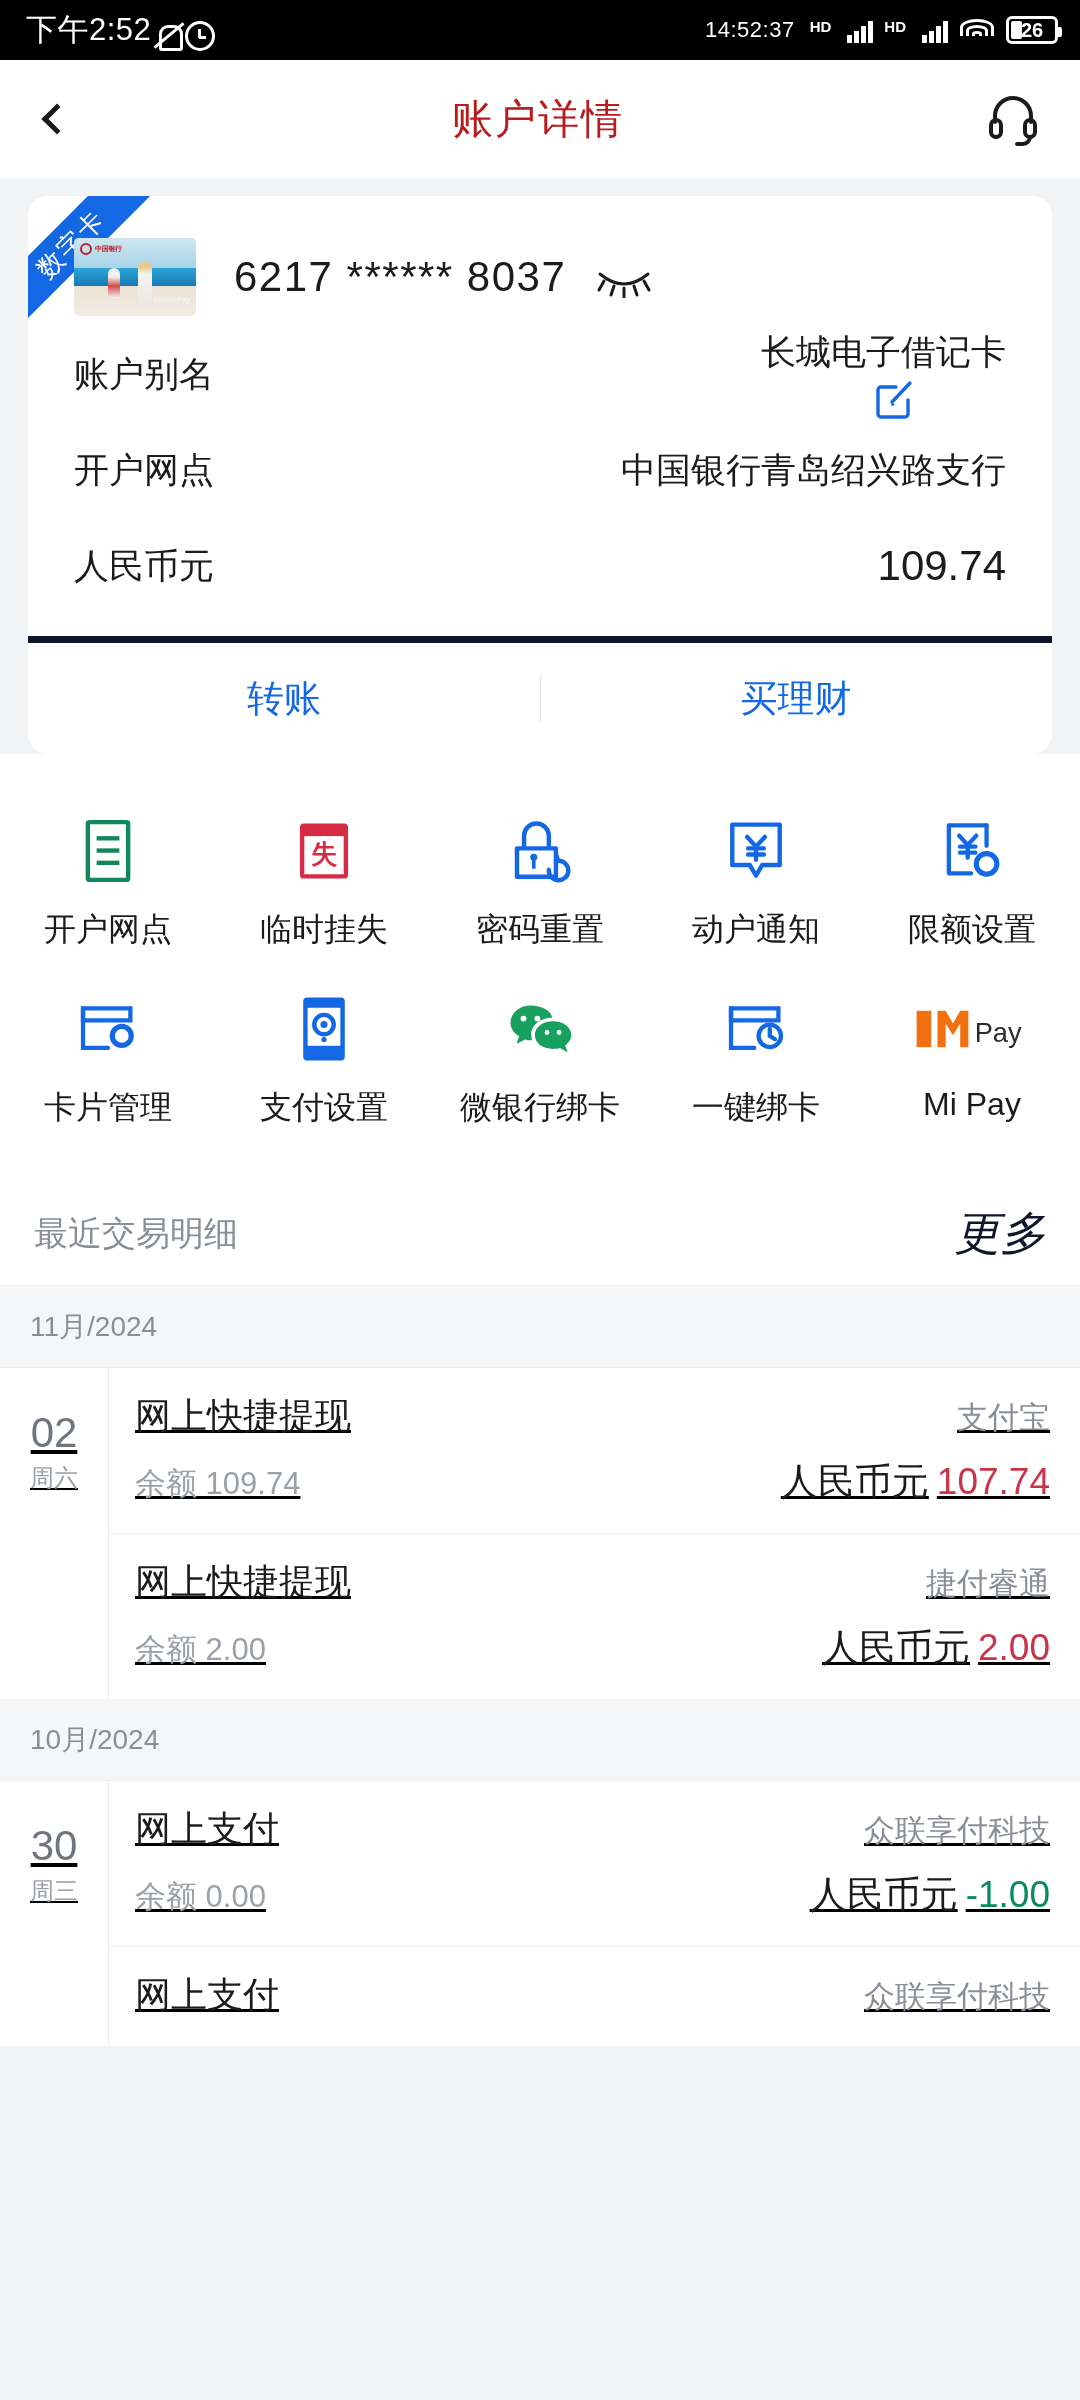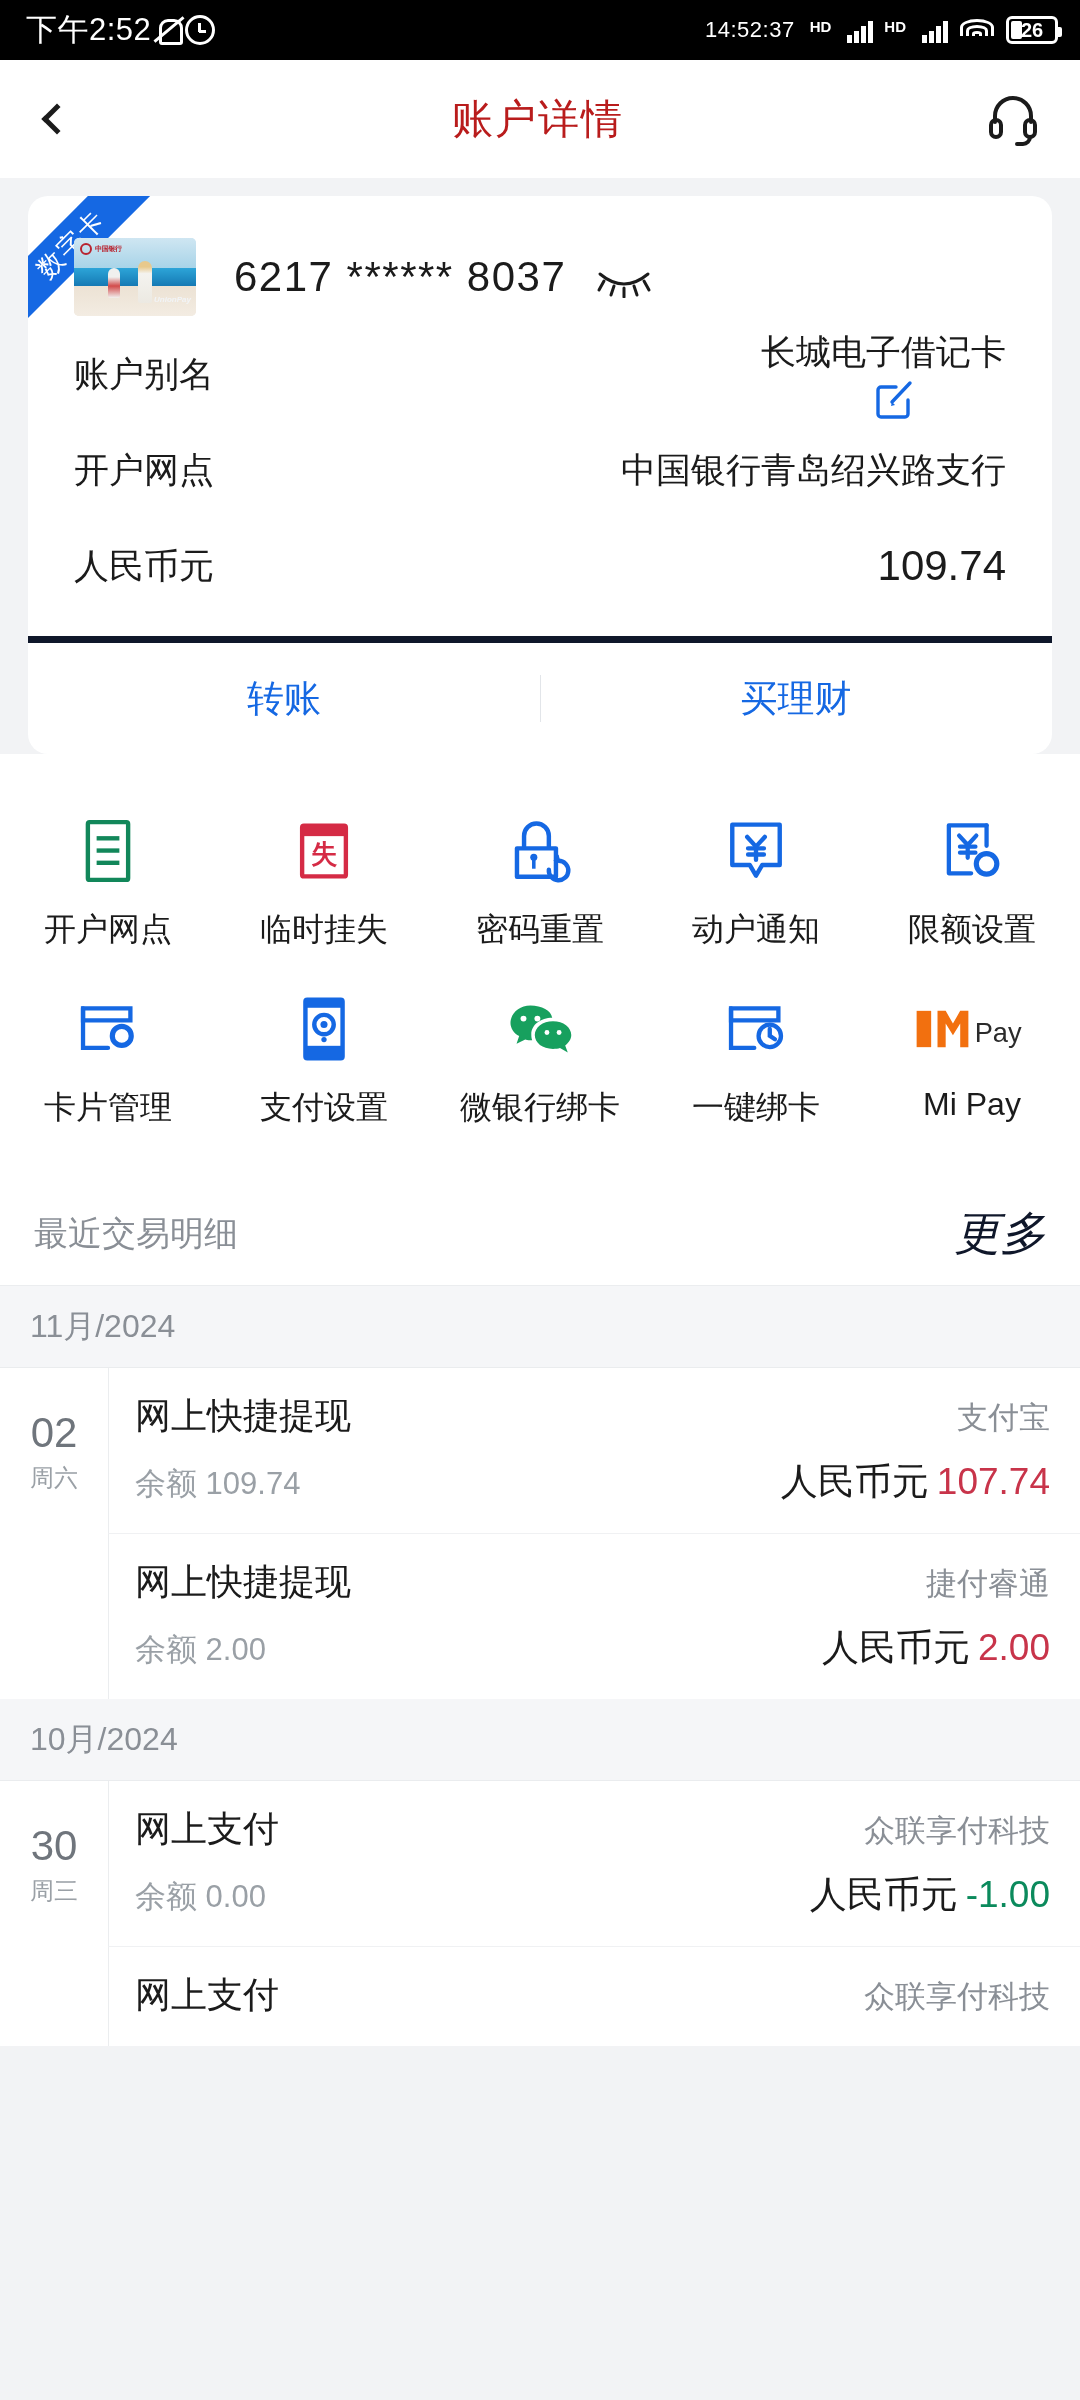--- a/index.html
+++ b/index.html
@@ -10,21 +10,21 @@
     overflow:hidden;
     -webkit-font-smoothing:antialiased;
   }
 
   
   .statusbar{
     height:60px; background:#000; color:#fff;
     display:flex; align-items:center; padding:0 26px;
     font-size:30px; position:relative;
   }
-  .sb-left{ display:flex; align-items:center; }
+  .sb-left{ display:flex; align-items:flex-end; }
   .sb-time-left{ font-size:31px; letter-spacing:.5px; }
   .sb-right{ position:absolute; right:22px; top:0; height:60px;
              display:flex; align-items:center; gap:11px; }
   .sb-clock{ font-size:22px; letter-spacing:.5px; margin-right:4px;}
   .ico{ display:inline-block; }
   .mute-ico{ width:34px; height:30px; position:relative; }
   .mute-ico:before{
     content:""; position:absolute; left:8px; top:4px; width:18px; height:20px;
     border:3px solid #fff; border-radius:9px 9px 3px 3px;
   }
@@ -136,23 +136,23 @@
     justify-content:center; }
   .cell .clabel{ font-size:32px; color:#1b1b1b; }
 
   
   .txhead{ background:#fff; display:flex; align-items:center;
     justify-content:space-between; padding:0 34px; height:104px;
     border-bottom:1px solid #ebedef; }
   .txhead .t{ font-size:34px; color:#8a8f96; }
   .txhead .m{ font-size:46px; color:#0f172a;font-style:italic; }
   .month{ background:#f5f6f8; height:82px; display:flex; align-items:center;
-    padding:0 30px; font-size:32px; color:#8a8f96;
+    padding:0 30px; font-size:28px; color:#8a8f96;
     border-bottom:1px solid #eaecee;}
-  .tx{ background:#fff; display:flex; }
+  .tx{ background:#fff; display:flex;text-decoration:underline; }
   .tx .date{ width:108px; flex:none; display:flex; flex-direction:column;
     align-items:center; justify-content:center; padding-top:4px;}
   .tx .date .d{ font-size:42px; color:#6f757c; line-height:1.05;}
   .tx .date .w{ font-size:24px; color:#9aa0a6; margin-top:6px;}
   .tx .body{ flex:1; border-left:1px solid #ebedef; padding:24px 30px 26px 26px;}
   .tx.sub .body{ border-top:1px solid #f0f1f3; }
   .tx .line1{ display:flex; justify-content:space-between; align-items:baseline;}
   .tx .line2{ display:flex; justify-content:space-between; align-items:baseline;
     margin-top:16px;}
   .tx .title{ font-size:36px; color:#1b1b1b; }

